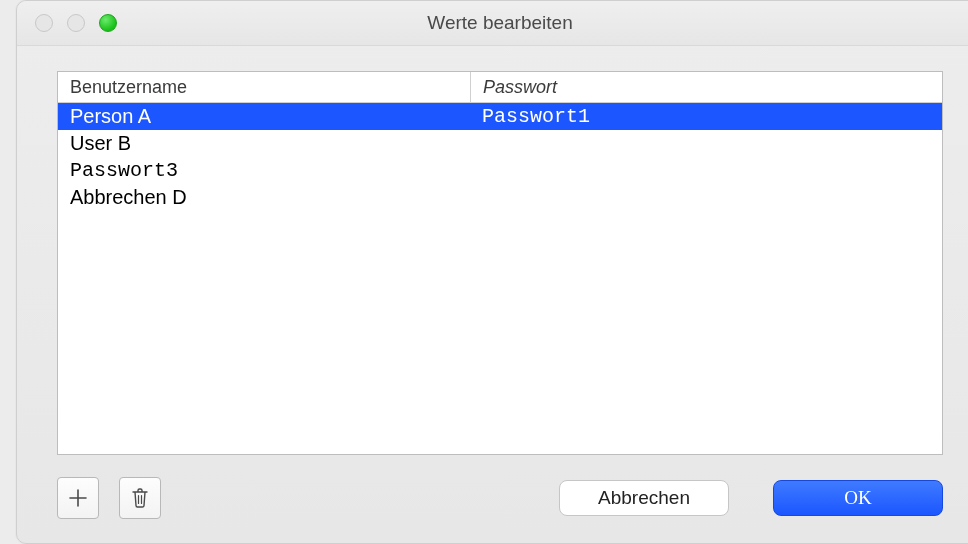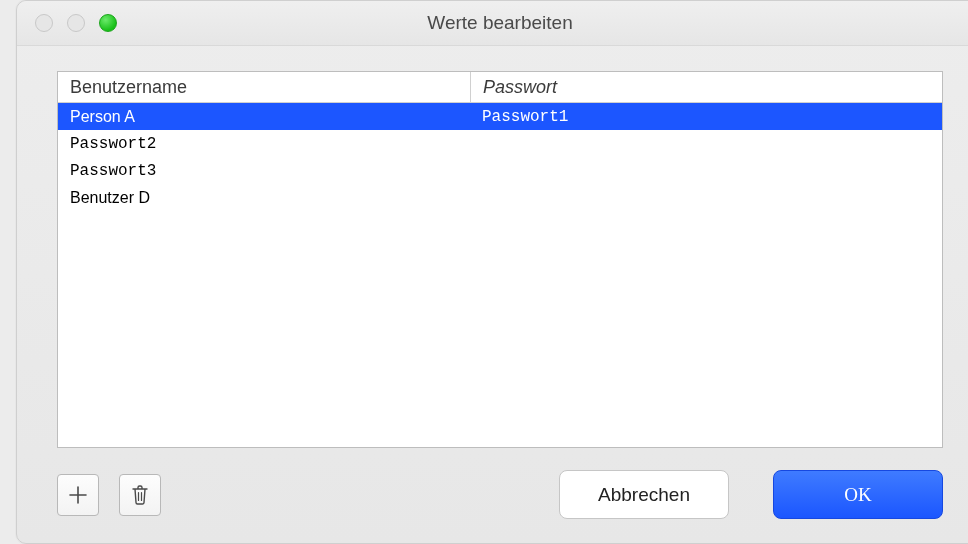--- a/index.html
+++ b/index.html
@@ -88,21 +88,21 @@
     padding-left: 12px;
     box-sizing: border-box;
   }
   .th.col-user { width: 412px; }
   .th.col-pass { flex: 1; border-left: 1px solid #d0d0d0; font-style: italic; }
   .tbody {
     flex: 1;
   }
   .tr {
     display: flex;
-    font-size: 16px;
+    font-size: 20px;
     height: 27px;
     align-items: center;
   }
   .tr.selected {
     background: #1c56ff;
     color: #fff;
   }
   .td {
     padding-left: 12px;
     box-sizing: border-box;
@@ -123,21 +123,21 @@
     background: linear-gradient(#fdfdfd, #f3f3f3);
     border-radius: 4px;
     display: flex;
     align-items: center;
     justify-content: center;
     color: #4a4a4a;
   }
   .spacer { flex: 1; }
   .btn {
     min-width: 170px;
-    height: 49px;
+    height: 36px;
     border-radius: 8px;
     font-size: 19px;
     display: flex;
     align-items: center;
     justify-content: center;
     padding: 0 20px;
     box-sizing: border-box;
   }
   .btn.secondary {
     background: #ffffff;
@@ -172,27 +172,27 @@
       <div class="thead">
         <div class="th col-user">Benutzername</div>
         <div class="th col-pass">Passwort</div>
       </div>
       <div class="tbody" id="tbody">
           <div class="tr selected">
             <div class="td col-user">Person A</div>
             <div class="td col-pass">Passwort1</div>
           </div>
           <div class="tr">
-            <div class="td col-pass">Passwort2</div>
+            <div class="td col-user">User B</div>
           </div>
           <div class="tr">
             <div class="td col-pass">Passwort3</div>
           </div>
           <div class="tr">
-            <div class="td col-user">Benutzer D</div>
+            <div class="td col-user">Abbrechen D</div>
           </div>
         </div>
     </div>
 
     <div class="footer">
       <div class="icon-btn">
         <span>
           <svg width="20" height="20" viewBox="0 0 20 20">
               <path d="M10 2v16M2 10h16" stroke="#4a4a4a" stroke-width="1.6" fill="none" stroke-linecap="round"></path>
             </svg>

